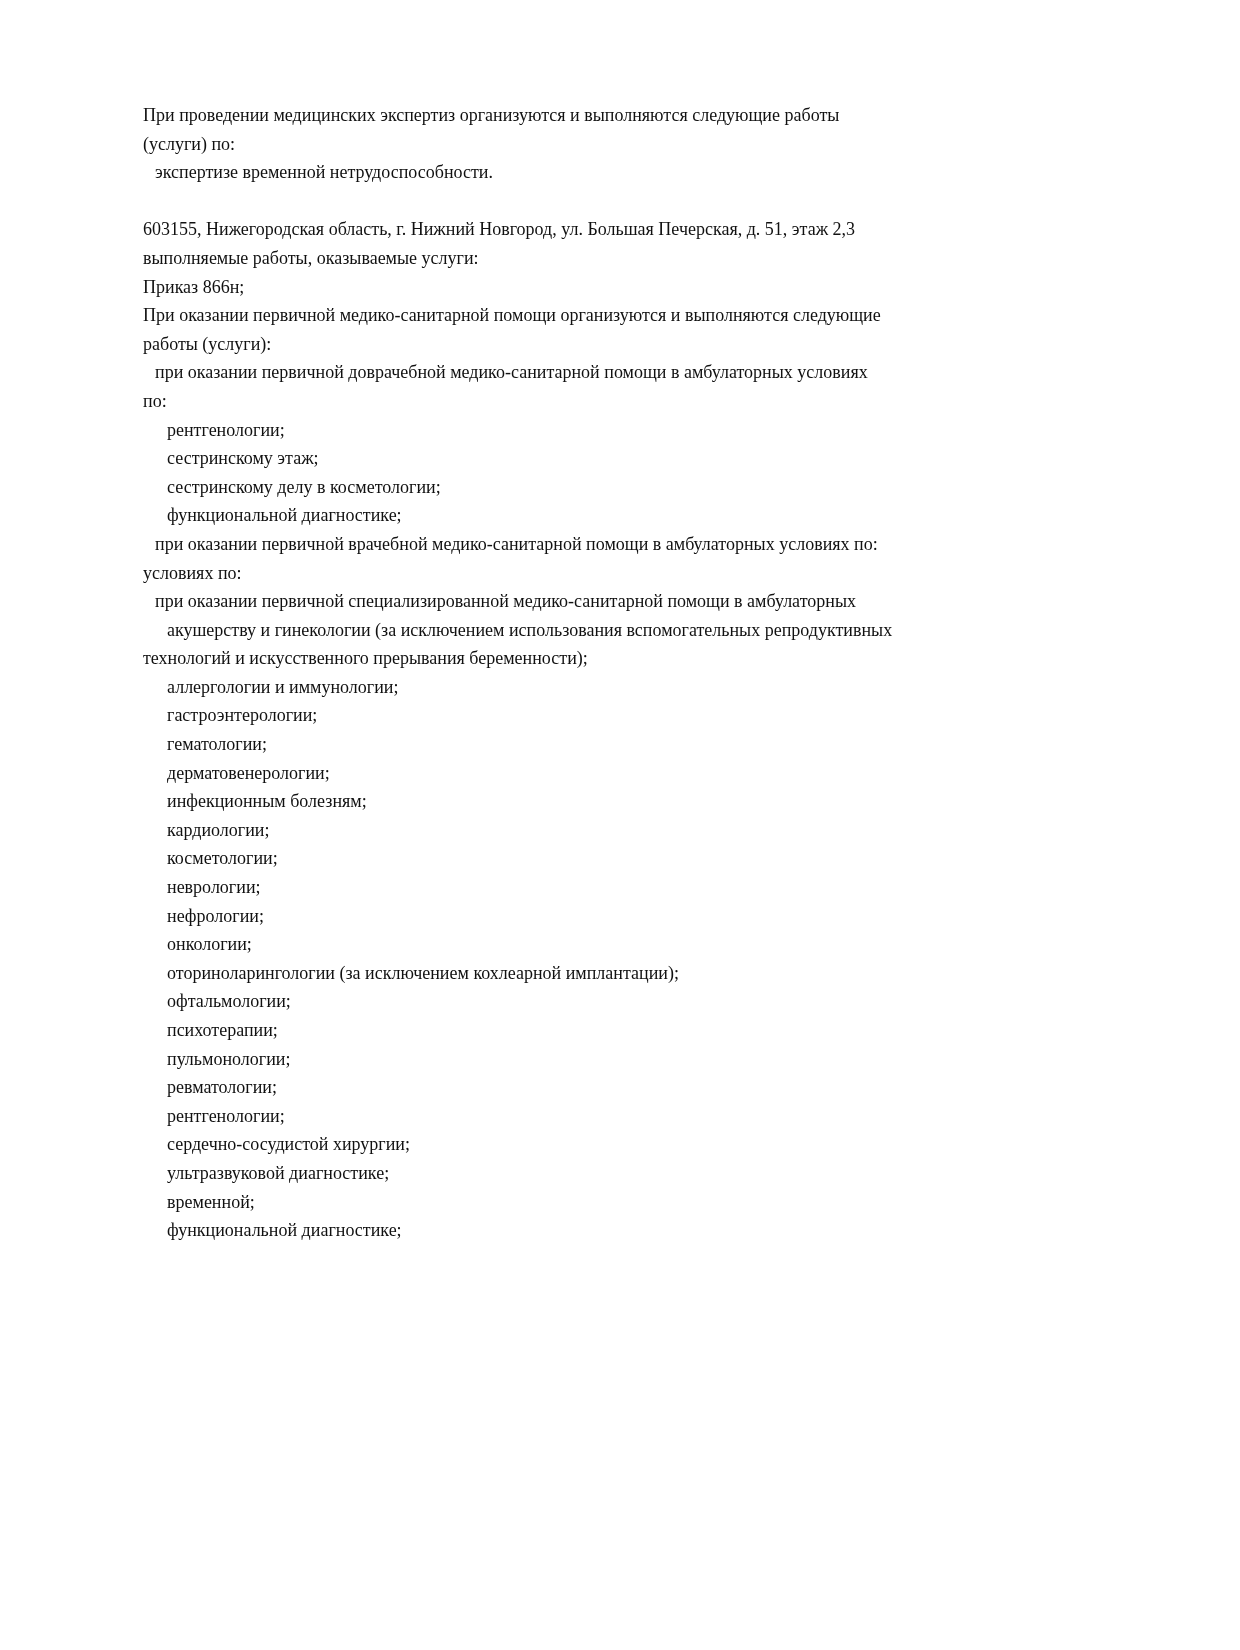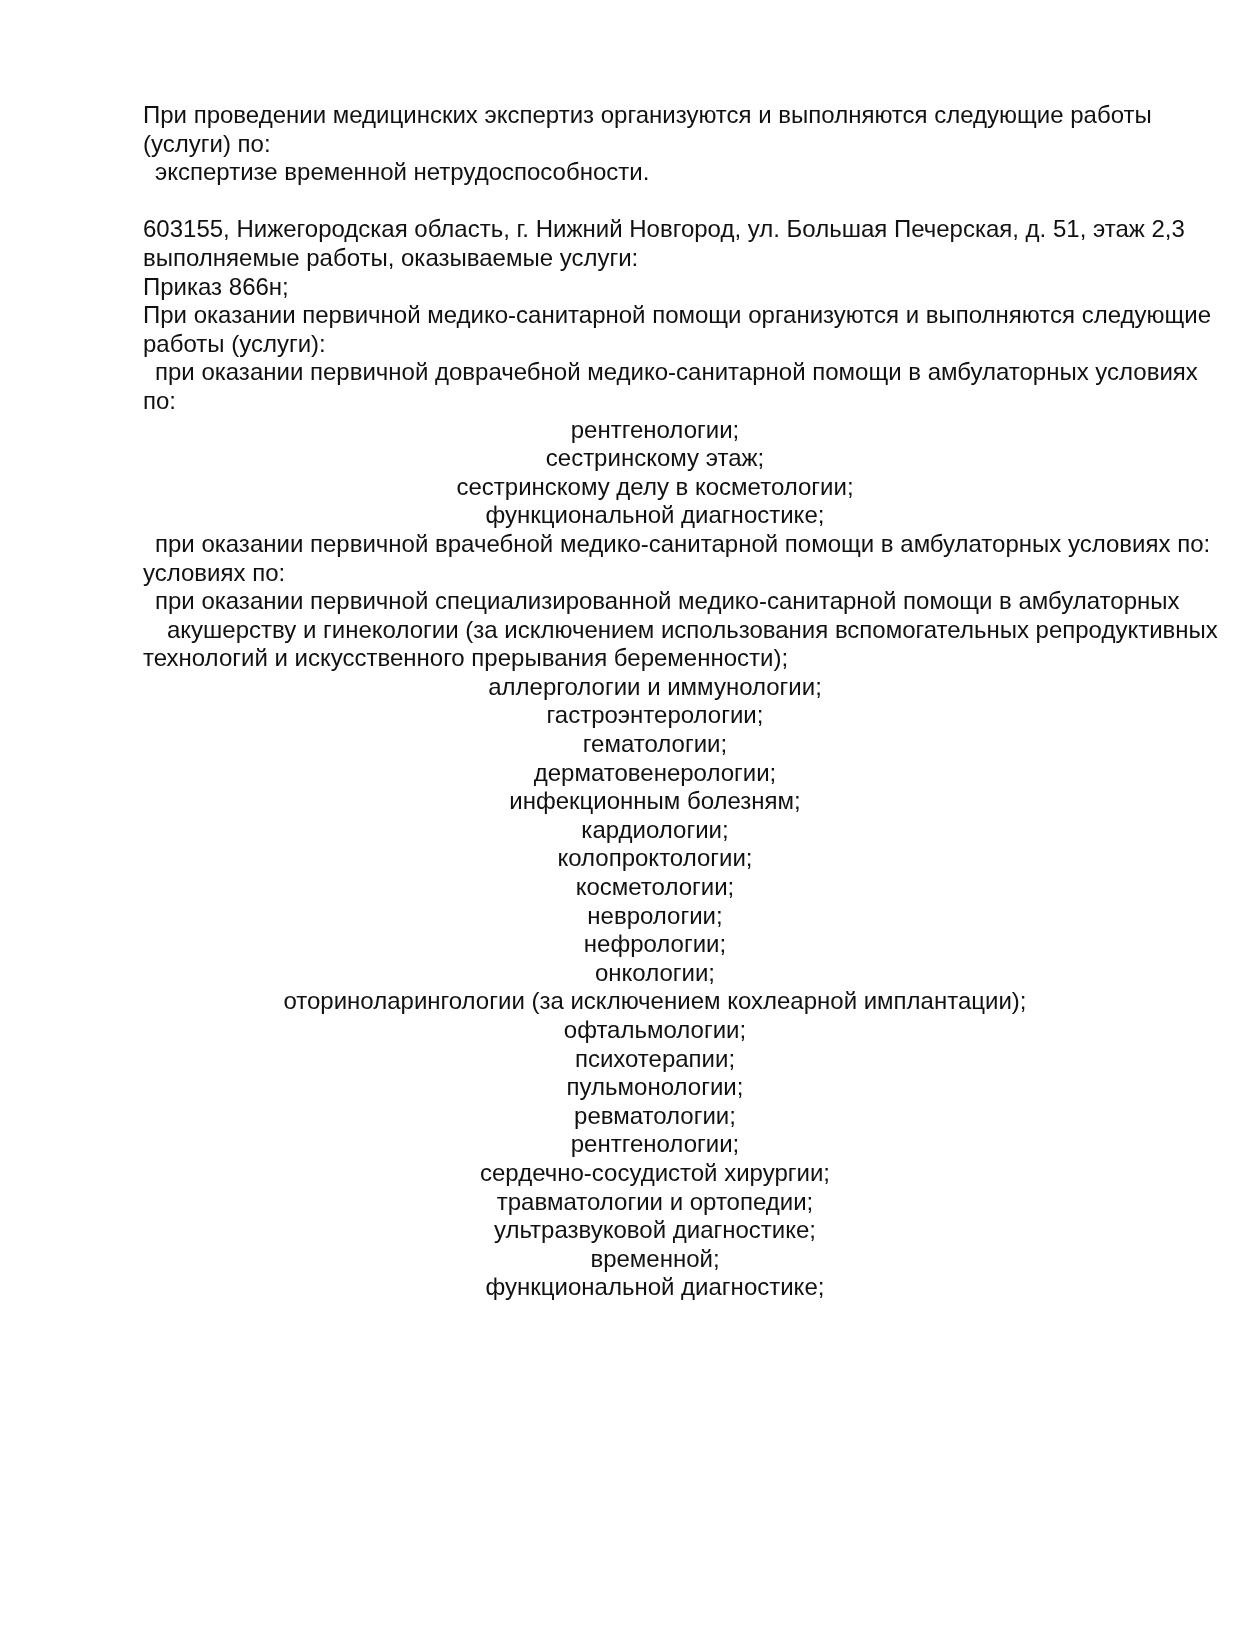--- a/index.html
+++ b/index.html
@@ -11,32 +11,32 @@
       width: 1240px;
       height: 1650px;
       position: relative;
       overflow: hidden;
     }
     .page {
       position: absolute;
       left: 143px;
       top: 101px;
       width: 1000px;
-      font-family: Liberation Sans, sans-serif;
-      font-size: 24px;
+      font-family: Liberation Serif, serif;
+      font-size: 18px;
       line-height: 28.6px;
       color: #111111;
     }
     .line {
       white-space: pre;
       height: 28.6px;
     }
     .blank { height: 28.6px; }
     .ind1 { padding-left: 12px; }
-    .ind2 { padding-left: 24px; text-align: center; }
+    .ind2 { padding-left: 24px; }
   </style>
 </head>
 <body>
 
 <div class="page">
 
   <div class="line">При проведении медицинских экспертиз организуются и выполняются следующие работы</div>
   <div class="line">(услуги) по:</div>
   <div class="line ind1">экспертизе временной нетрудоспособности.</div>
 
@@ -62,31 +62,29 @@
   <div class="line ind2">акушерству и гинекологии (за исключением использования вспомогательных репродуктивных</div>
   <div class="line">технологий и искусственного прерывания беременности);</div>
 
   <div id="spec-list">
     <div class="line ind2">аллергологии и иммунологии;</div>
     <div class="line ind2">гастроэнтерологии;</div>
     <div class="line ind2">гематологии;</div>
     <div class="line ind2">дерматовенерологии;</div>
     <div class="line ind2">инфекционным болезням;</div>
     <div class="line ind2">кардиологии;</div>
-    <div class="line ind2">колопроктологии;</div>
     <div class="line ind2">косметологии;</div>
     <div class="line ind2">неврологии;</div>
     <div class="line ind2">нефрологии;</div>
     <div class="line ind2">онкологии;</div>
     <div class="line ind2">оториноларингологии (за исключением кохлеарной имплантации);</div>
     <div class="line ind2">офтальмологии;</div>
     <div class="line ind2">психотерапии;</div>
     <div class="line ind2">пульмонологии;</div>
     <div class="line ind2">ревматологии;</div>
     <div class="line ind2">рентгенологии;</div>
     <div class="line ind2">сердечно-сосудистой хирургии;</div>
-    <div class="line ind2">травматологии и ортопедии;</div>
     <div class="line ind2">ультразвуковой диагностике;</div>
     <div class="line ind2">временной;</div>
     <div class="line ind2">функциональной диагностике;</div>
   </div>
 
 </div>
 
 </body></html>

